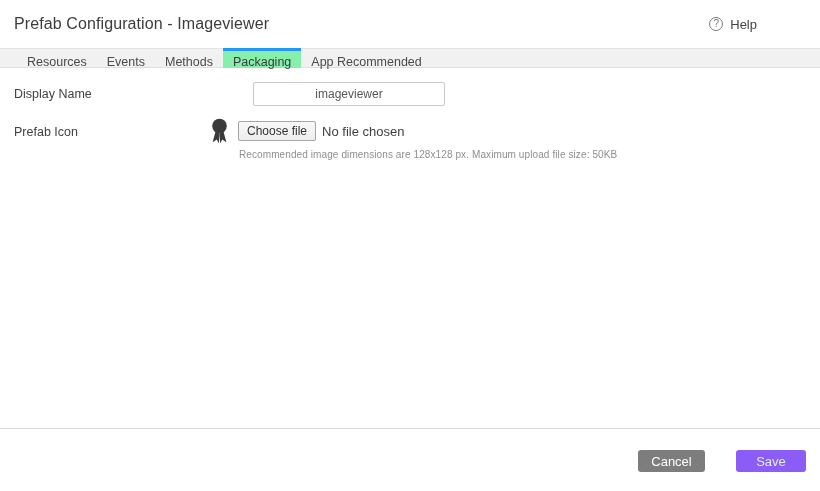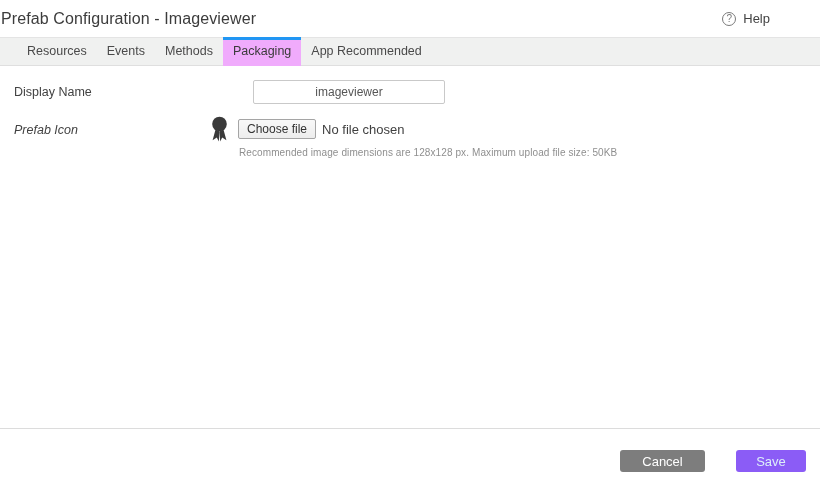--- a/index.html
+++ b/index.html
@@ -9,25 +9,25 @@
   .window {
     position: relative;
     width: 820px;
     height: 491px;
     background: #fff;
     overflow: hidden;
   }
 
   
   .header {
-    height: 37px;
+    height: 48px;
     display: flex;
     align-items: center;
     justify-content: space-between;
-    padding: 0 1px;
+    padding: 0 14px;
   }
   .page-title {
     margin: 0;
     font-size: 16px;
     font-weight: 400;
     color: #3c3c3c;
     letter-spacing: 0.1px;
   }
   .help {
     display: flex;
@@ -44,51 +44,51 @@
     color: #7a7a7a;
     font-size: 10px;
     line-height: 12px;
     text-align: center;
     display: inline-block;
   }
   .help-label { font-size: 13px; color: #424242; }
 
   
   .tabbar {
-    height: 29px;
+    height: 20px;
     background: #f0f1f0;
     box-shadow: inset 0 1px 0 #e4e4e4, inset 0 -1px 0 #dfdfdf;
     display: flex;
     padding-left: 17px;
   }
   .tab {
     padding: 0 10px;
     line-height: 29px;
     font-size: 12.5px;
     color: #4a4a4a;
     cursor: pointer;
     white-space: nowrap;
   }
   .tab.active {
-    background: #f0abfc;
+    background: #86efac;
     box-shadow: inset 0 3px 0 #2196f3;
     color: #3a3a3a;
   }
 
   
   .content { padding: 14px 0 0 14px; }
   .form-row { display: flex; margin-bottom: 12px; }
   .form-row.center { align-items: center; gap: 43px; }
   .form-label {
     width: 196px;
     font-size: 12.5px;
     color: #424242;
     flex: 0 0 196px;
   }
-  .form-row.top .form-label { padding-top: 7px; font-style: italic; }
+  .form-row.top .form-label { padding-top: 7px; }
 
   .text-input {
     width: 192px;
     height: 24px;
     border: 1px solid #c9c9c9;
     border-radius: 2px;
     padding: 0 10px;
     font-family: "Liberation Sans", sans-serif;
     font-size: 12px;
     color: #565656;
@@ -138,21 +138,21 @@
   }
   .btn {
     height: 22px;
     border: none;
     border-radius: 3px;
     font-family: "Liberation Sans", sans-serif;
     font-size: 13px;
     cursor: pointer;
     padding: 0;
   }
-  .btn-cancel { width: 85px; background: #7d7d7d; color: #ffffff; }
+  .btn-cancel { width: 67px; background: #7d7d7d; color: #ffffff; }
   .btn-save   { width: 70px; background: #8b5cf6; color: #ddeefa; }
 </style>
 </head>
 <body>
 
 <div class="window">
 
   <div class="header">
     <h1 class="page-title">Prefab Configuration - Imageviewer</h1>
     <div class="help">

